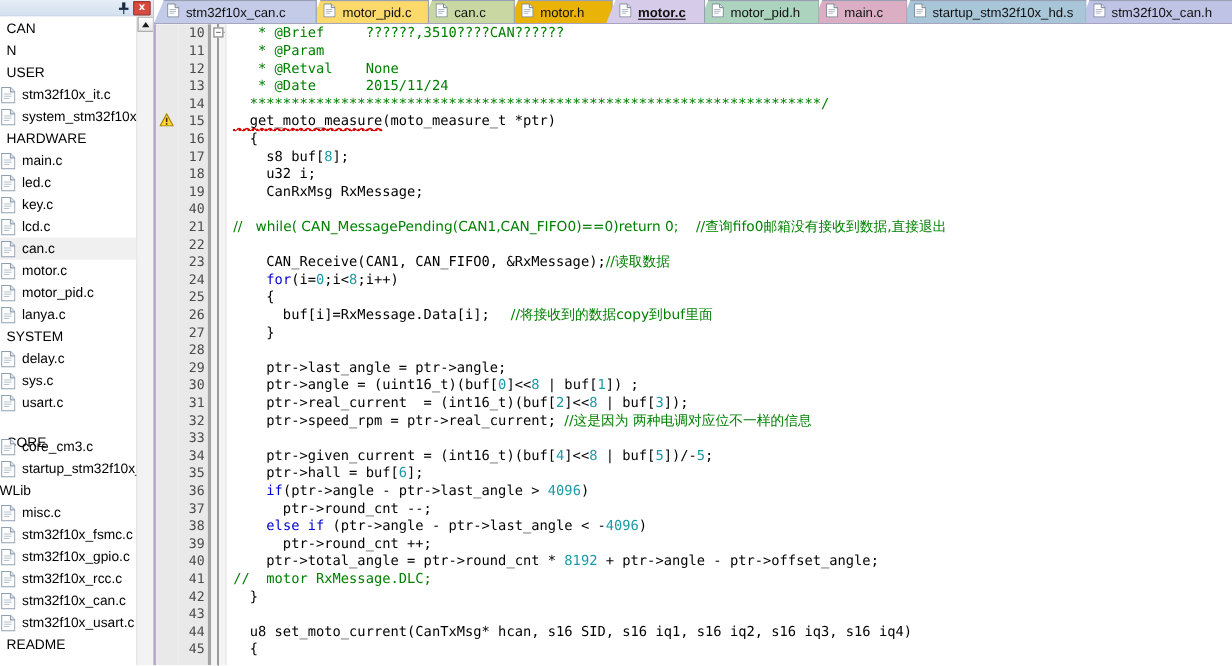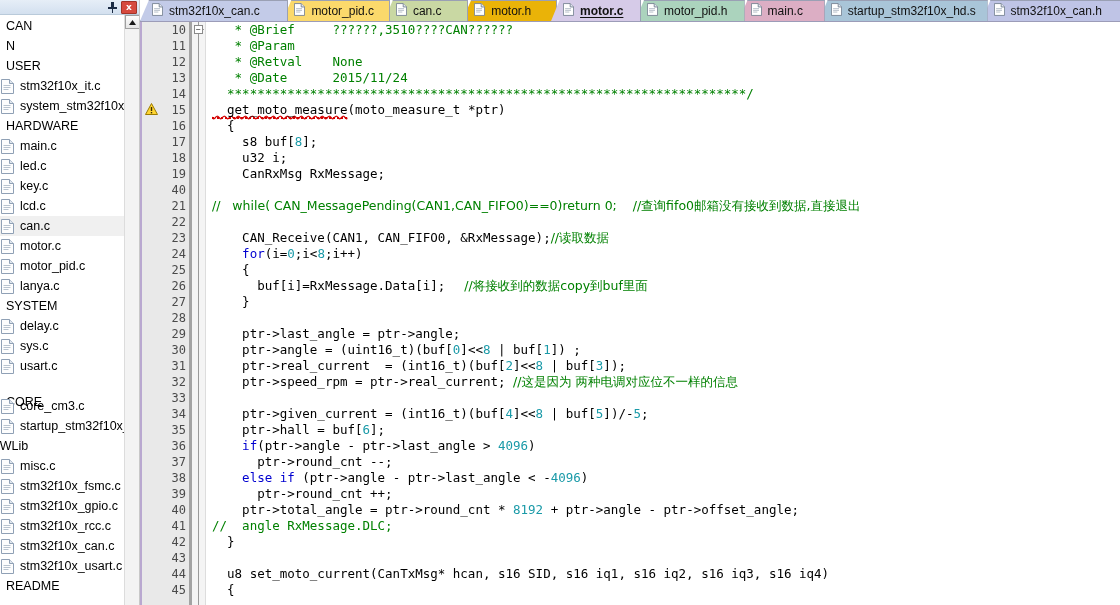--- a/index.html
+++ b/index.html
@@ -843,21 +843,21 @@
           <div class="codeline"><span class="c-plain">    ptr-&gt;real_current  = (int16_t)(buf[</span><span class="c-num">2</span><span class="c-plain">]&lt;&lt;</span><span class="c-num">8</span><span class="c-plain"> | buf[</span><span class="c-num">3</span><span class="c-plain">]);</span></div>
           <div class="codeline"><span class="c-plain">    ptr-&gt;speed_rpm = ptr-&gt;real_current; </span><span class="c-cmt cjk">//这是因为 两种电调对应位不一样的信息</span></div>
           <div class="codeline"><span class="c-plain"></span></div>
           <div class="codeline"><span class="c-plain">    ptr-&gt;given_current = (int16_t)(buf[</span><span class="c-num">4</span><span class="c-plain">]&lt;&lt;</span><span class="c-num">8</span><span class="c-plain"> | buf[</span><span class="c-num">5</span><span class="c-plain">])/-</span><span class="c-num">5</span><span class="c-plain">;</span></div>
           <div class="codeline"><span class="c-plain">    ptr-&gt;hall = buf[</span><span class="c-num">6</span><span class="c-plain">];</span></div>
           <div class="codeline"><span class="c-plain">    </span><span class="c-kw">if</span><span class="c-plain">(ptr-&gt;angle - ptr-&gt;last_angle &gt; </span><span class="c-num">4096</span><span class="c-plain">)</span></div>
           <div class="codeline"><span class="c-plain">      ptr-&gt;round_cnt --;</span></div>
           <div class="codeline"><span class="c-plain">    </span><span class="c-kw">else if</span><span class="c-plain"> (ptr-&gt;angle - ptr-&gt;last_angle &lt; -</span><span class="c-num">4096</span><span class="c-plain">)</span></div>
           <div class="codeline"><span class="c-plain">      ptr-&gt;round_cnt ++;</span></div>
           <div class="codeline"><span class="c-plain">    ptr-&gt;total_angle = ptr-&gt;round_cnt * </span><span class="c-num">8192</span><span class="c-plain"> + ptr-&gt;angle - ptr-&gt;offset_angle;</span></div>
-          <div class="codeline"><span class="c-cmt">//  angle RxMessage.DLC;</span></div>
+          <div class="codeline"><span class="c-cmt">//  motor RxMessage.DLC;</span></div>
           <div class="codeline"><span class="c-plain">  }</span></div>
           <div class="codeline"><span class="c-plain"></span></div>
           <div class="codeline"><span class="c-plain">  u8 set_moto_current(CanTxMsg* hcan, s16 SID, s16 iq1, s16 iq2, s16 iq3, s16 iq4)</span></div>
           <div class="codeline"><span class="c-plain">  {</span></div>
         </div>
     </div>
   </div>
 
 </div>
 

